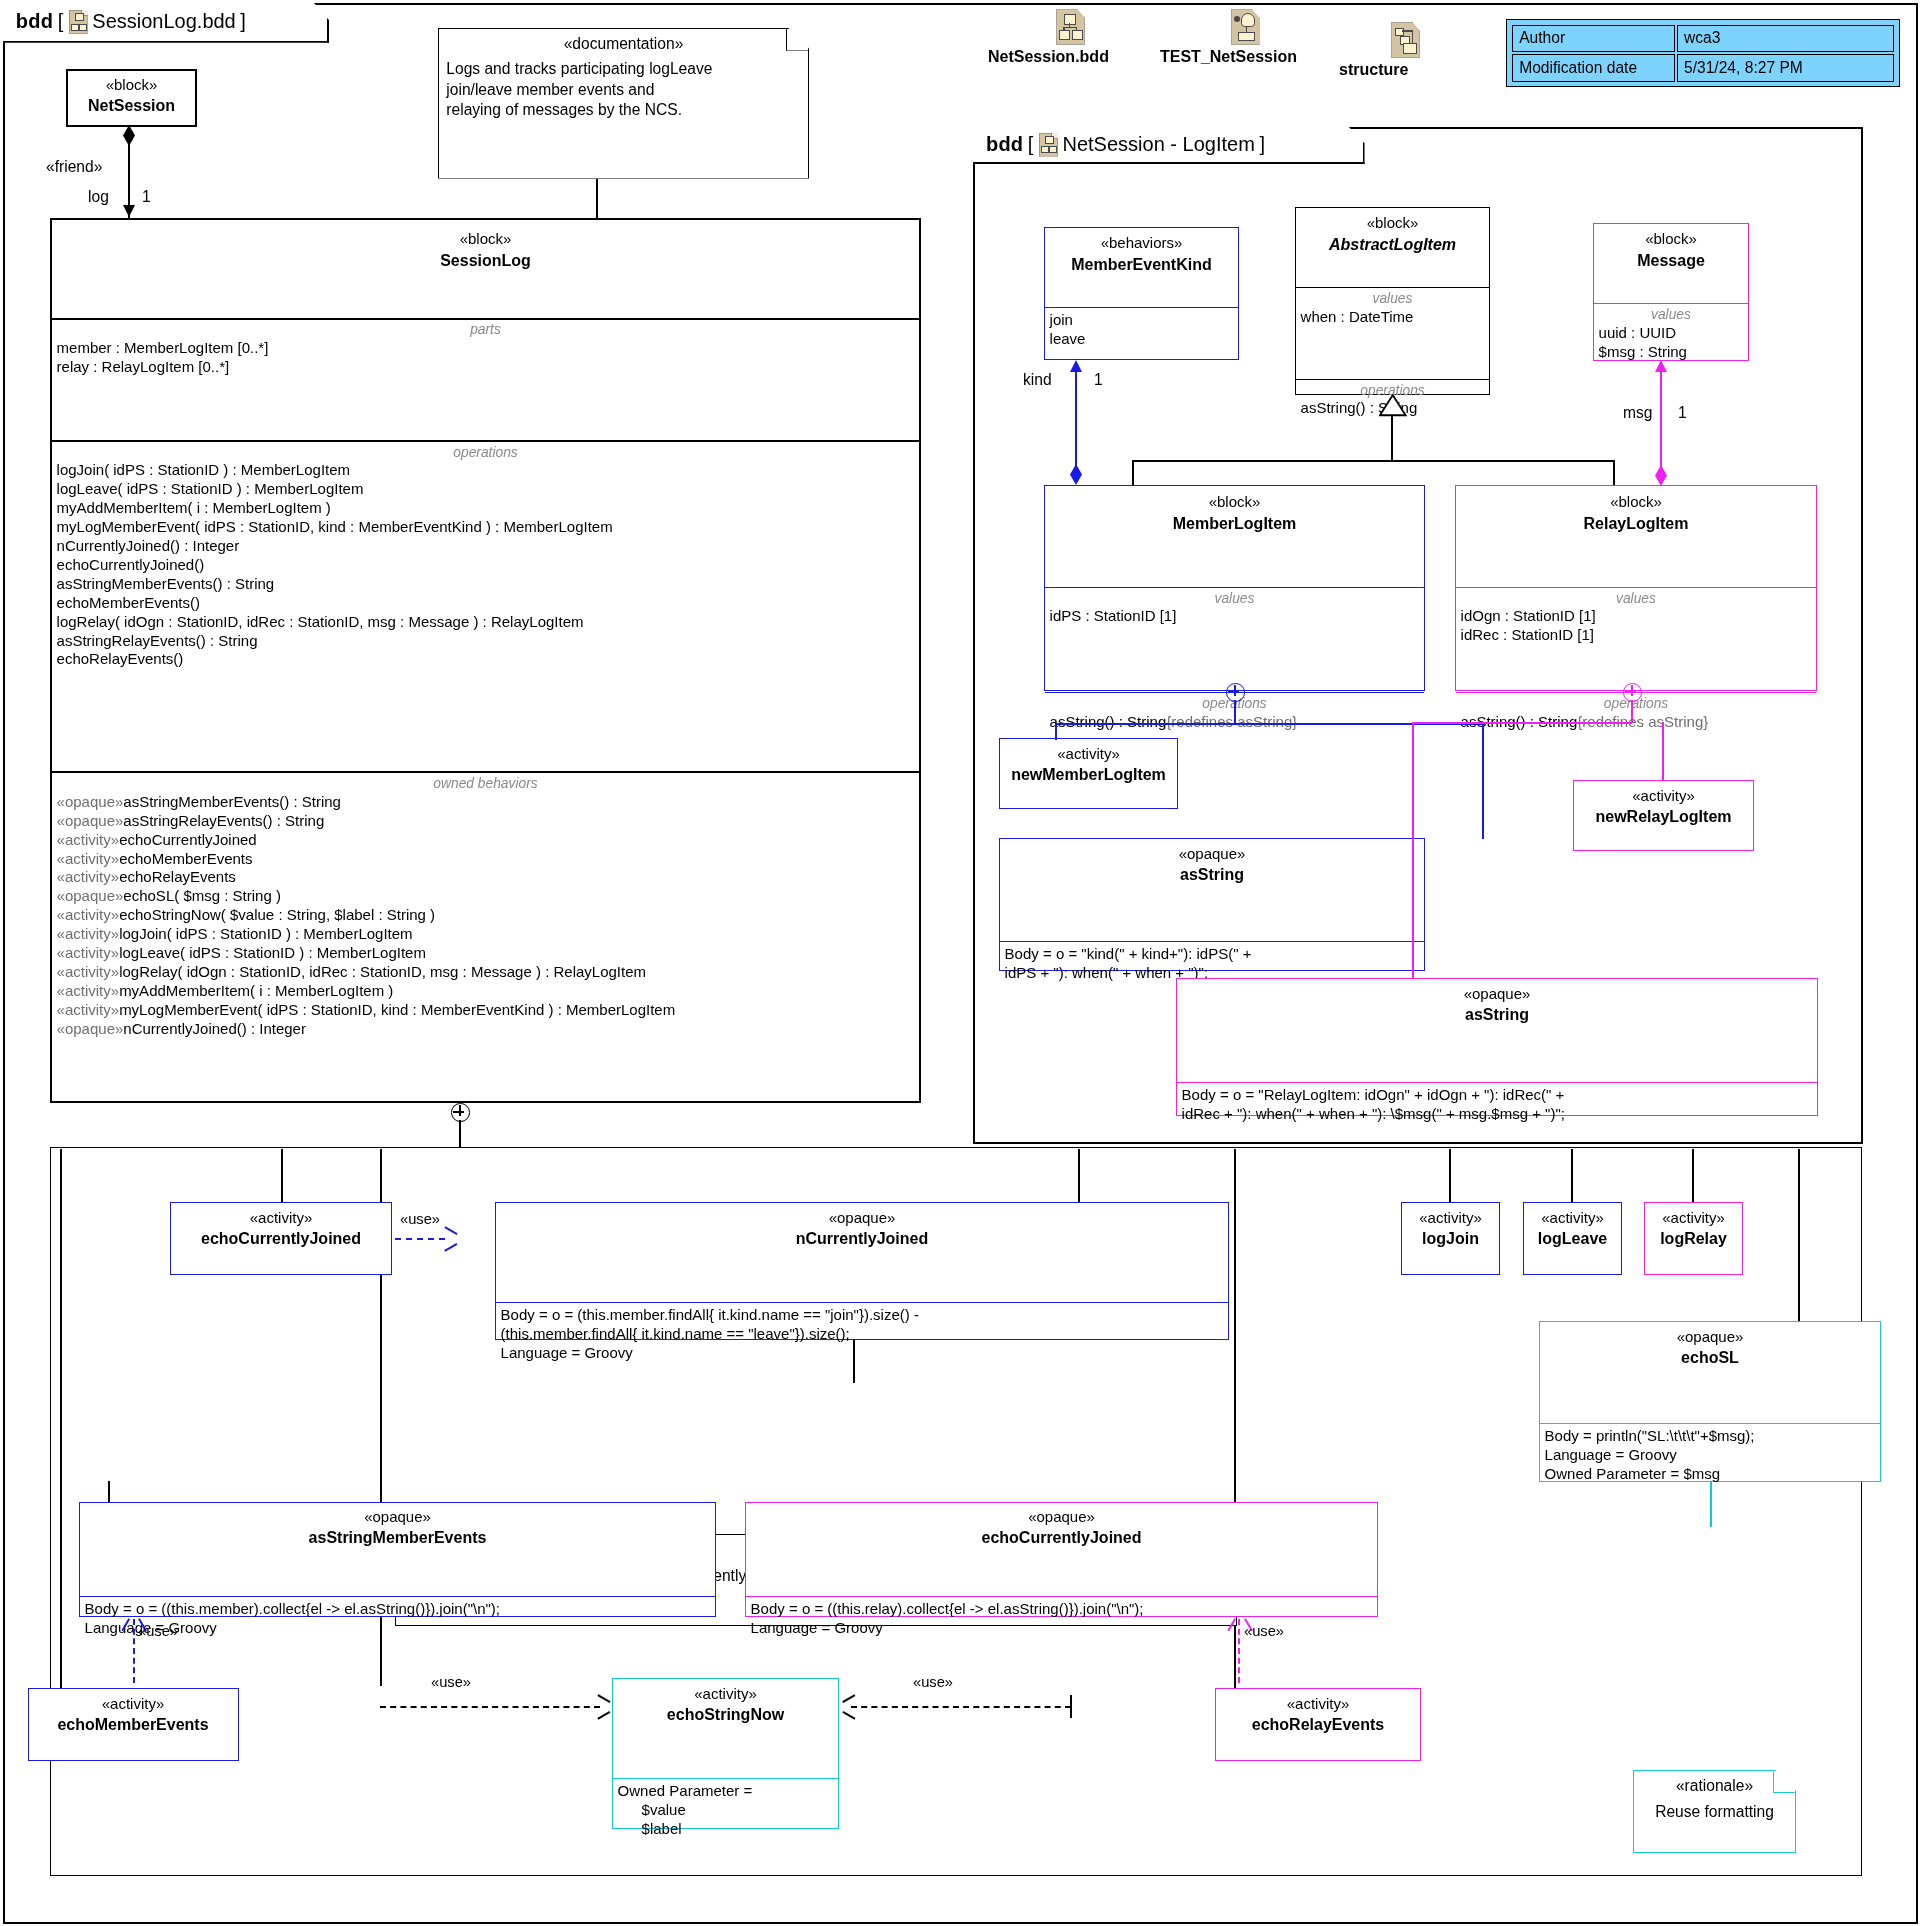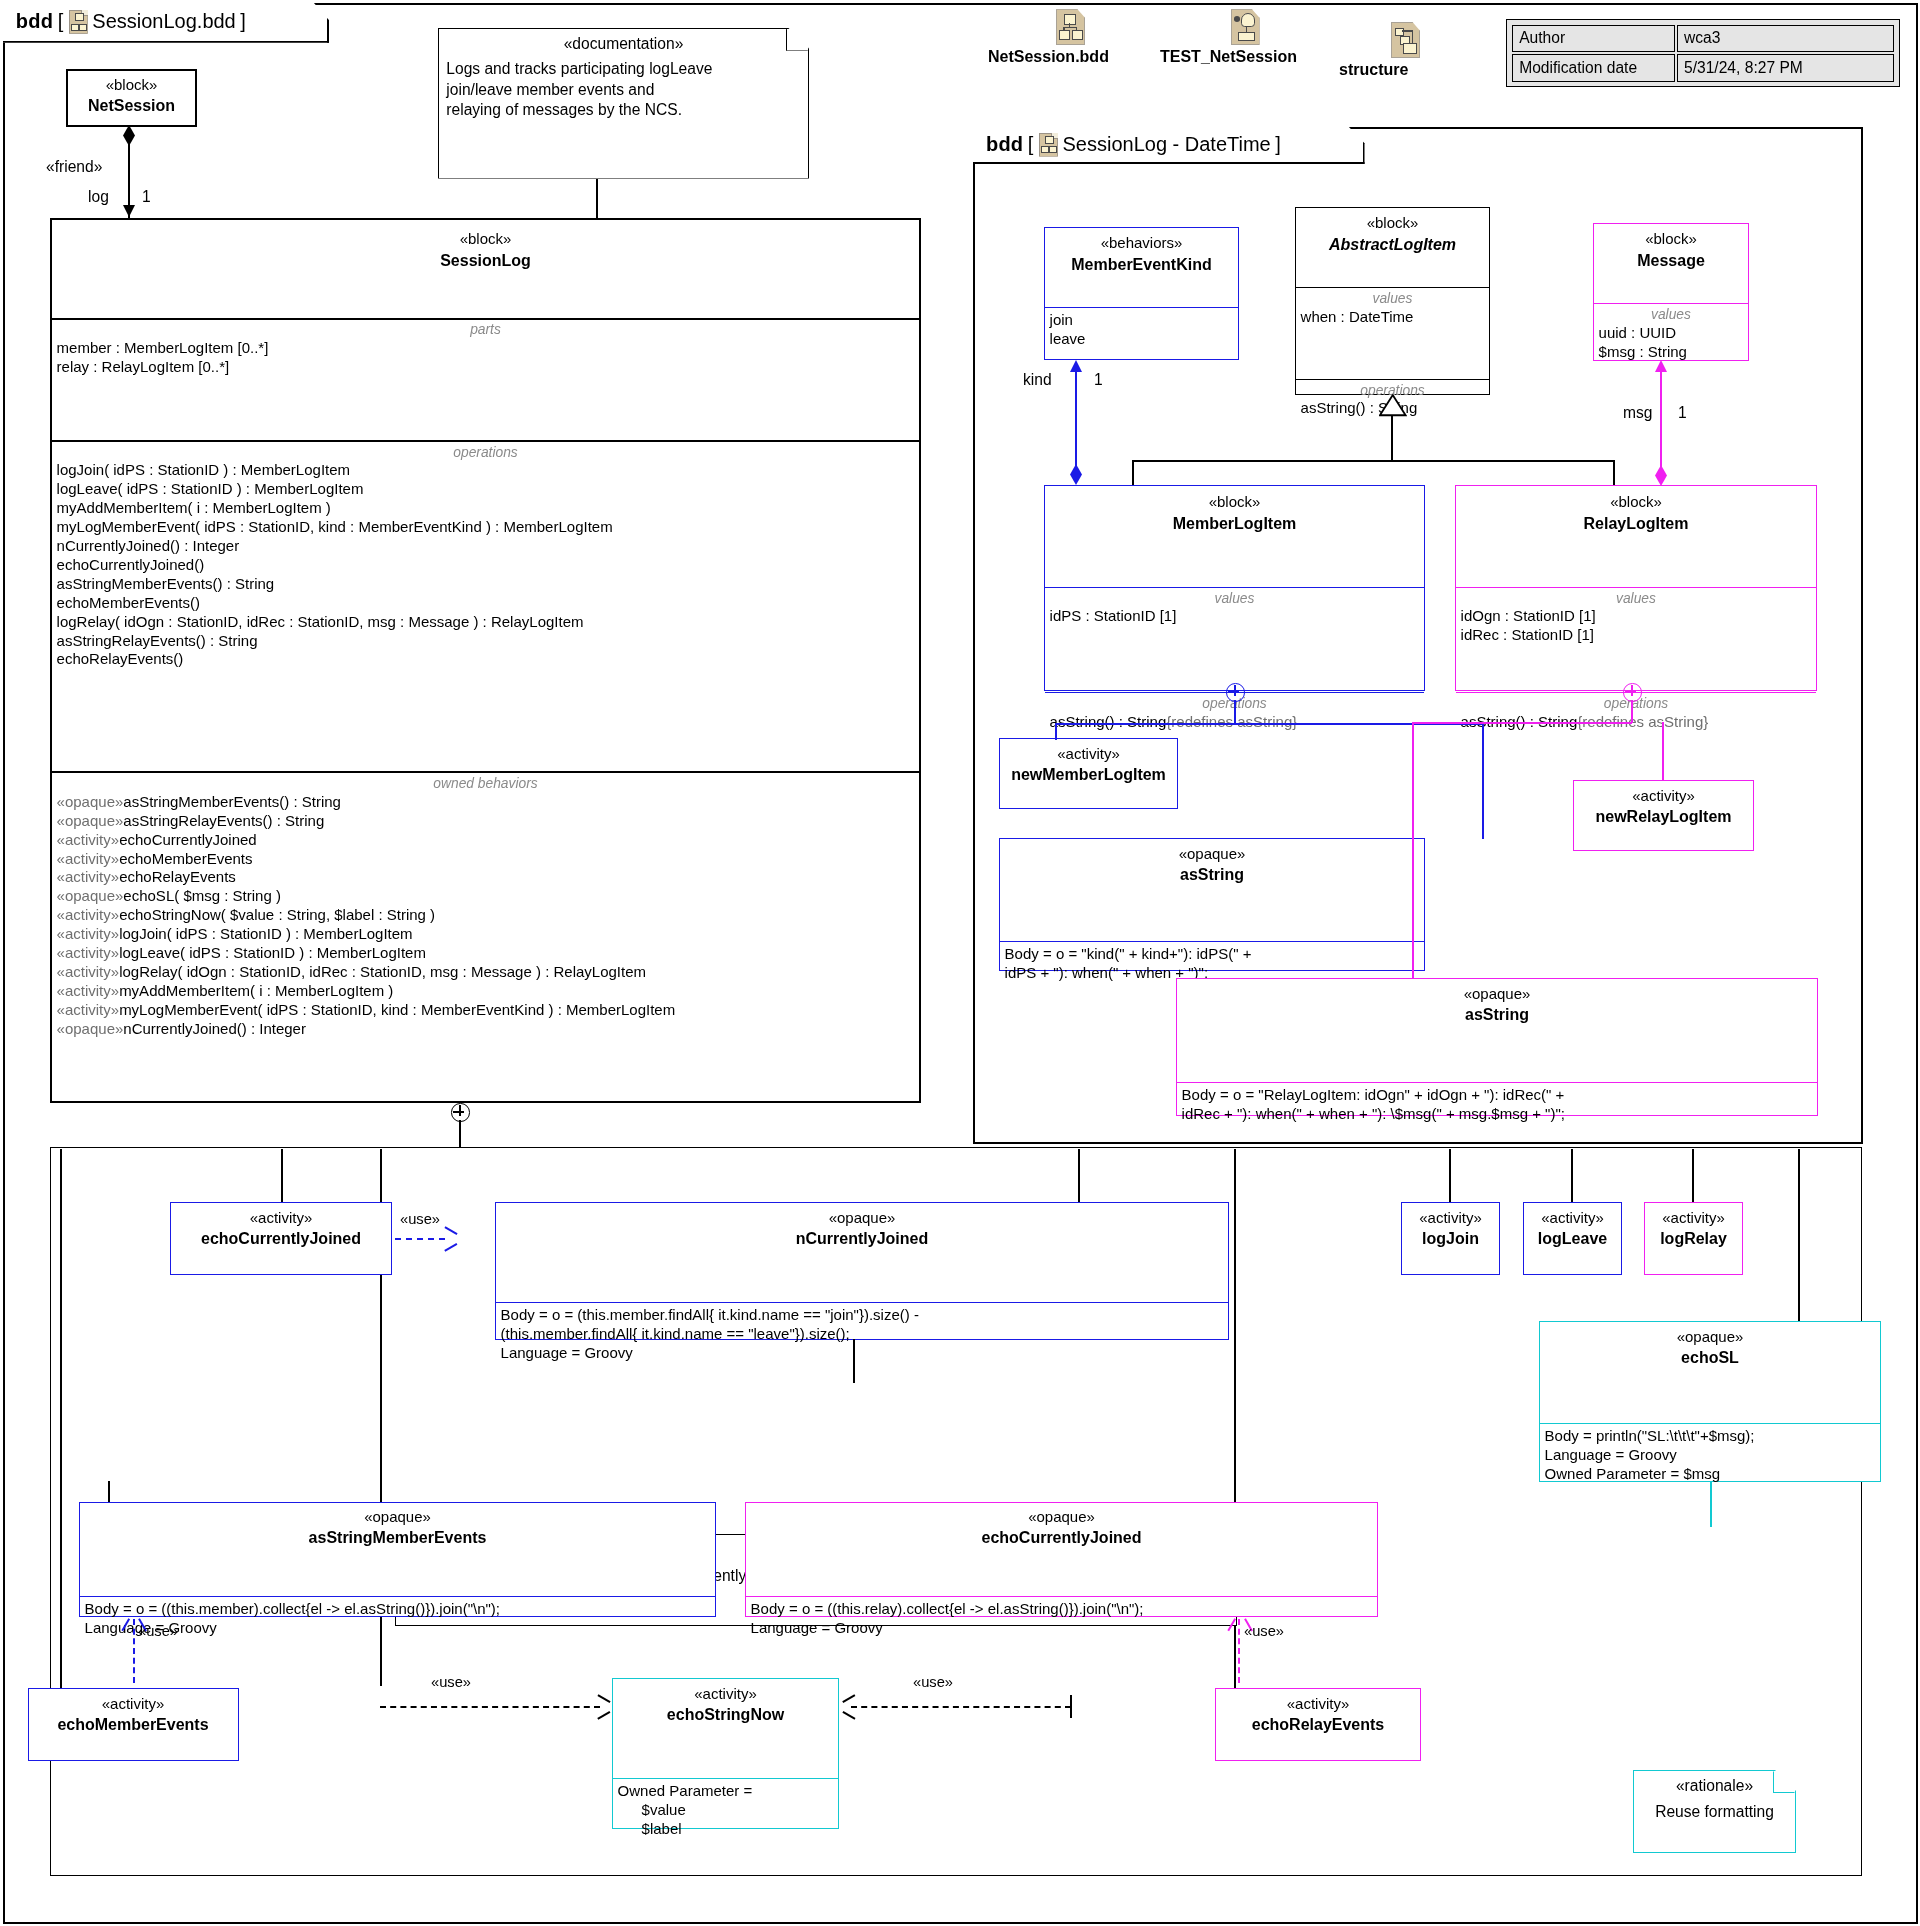--- a/index.html
+++ b/index.html
@@ -44,21 +44,21 @@
   .note{background:#fff;border:1.8px solid #000;position:relative;
         clip-path:polygon(0 0,calc(100% - 21px) 0,100% 21px,100% 100%,0 100%);}
   .note .fold{position:absolute;right:0;top:0;width:21px;height:21px;
               border-left:1.8px solid #000;border-bottom:1.8px solid #000;background:#fff;
               clip-path:polygon(0 0,100% 100%,0 100%);}
   .note .st{text-align:center;font-size:15.6px;margin:6.4px 0 6.4px;}
   .note .bd{font-size:15.6px;line-height:1.32;padding:0 7.3px 4.6px;}
   .note.cyan{border-color:#12c9d1;} .note.cyan .fold{border-color:#12c9d1;}
 
   
-  .meta{border:1.8px solid #000;background:#e5e5e5;padding:2.8px;}
+  .meta{border:1.8px solid #000;background:#7dd3fc;padding:2.8px;}
   .meta table{border-collapse:separate;border-spacing:2.3px;}
   .meta td{border:1.4px solid #000;padding:3.7px 6.4px;font-size:15.6px;white-space:nowrap;}
 
   
   .hicon{position:absolute;text-align:center;}
   .hicon .glyph{width:29px;height:36px;margin:0 auto;position:relative;}
   .hicon .pg{position:absolute;inset:0;background:#d5c4a1;border:1.4px solid #a9a296;
              clip-path:polygon(0 0,74% 0,100% 24%,100% 100%,0 100%);}
   .hicon .sq{position:absolute;background:#fbf3d0;border:1.4px solid #4a4a4a;}
   .hicon .lbl{font-size:16px;font-weight:bold;margin-top:2.8px;white-space:nowrap;}
@@ -247,21 +247,21 @@
   <div class="frame-tab" style="left:973px;top:127px;width:349px;height:35px;">
     <span class="kw">bdd</span>
     <span class="brk">[</span>
     <span class="bddicon">
       <span class="pg"></span>
         <span class="fold"></span>
       <span class="sq" style="left:6px;top:3.7px;width:6.9px;height:5.5px;"></span>
       <span class="sq" style="left:2.3px;top:13.8px;width:6px;height:5px;"></span>
       <span class="sq" style="left:10.5px;top:13.8px;width:6px;height:5px;"></span>
     </span>
-    <span class="nm">SessionLog - DateTime</span>
+    <span class="nm">NetSession - LogItem</span>
     <span class="brk">]</span>
   </div>
 
   <div class="abs cls blue" style="left:1044px;top:227px;width:195px;height:133px;">
     <div class="hdr" style="padding-top:6.4px;">
       <div class="st">«behaviors»</div>
       <div class="nm">MemberEventKind</div>
     </div>
     <div class="sect">
       <div class="row">join</div>

